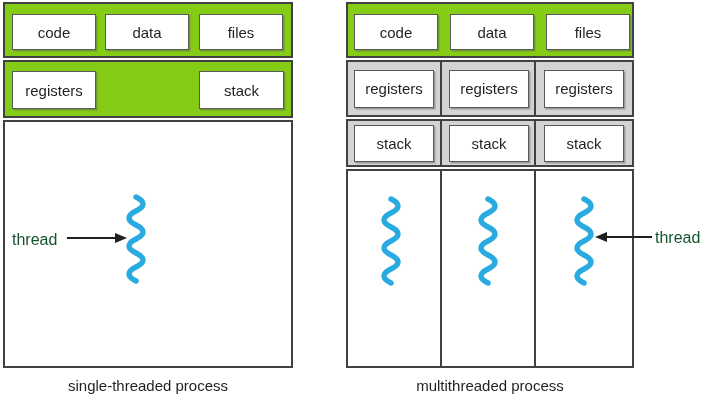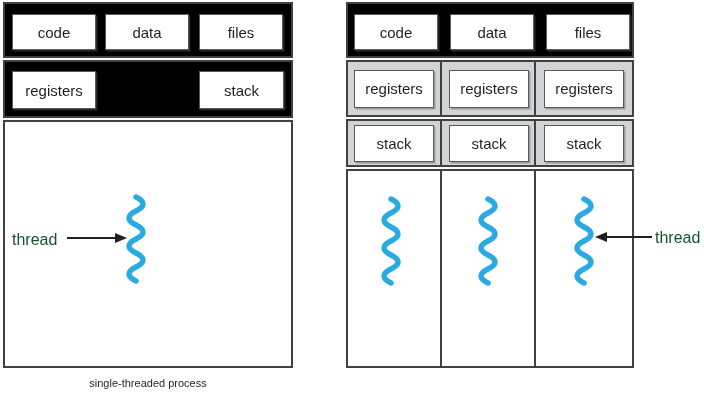--- a/index.html
+++ b/index.html
@@ -14,21 +14,21 @@
     height: 406px;
     background: #ffffff;
     overflow: hidden;
   }
   .pbox { position: absolute; }
   .section {
     position: absolute;
     border: 2px solid #414042;
     background: #ffffff;
   }
-  .section.gray { background: #000000; }
+  .section.gray { background: #84cc16; }
   .labelbox {
     position: absolute;
     background: #ffffff;
     border: 1.5px solid #58595b;
     box-shadow: 1.5px 1.5px 0 rgba(88,89,91,0.45);
     display: flex;
     align-items: center;
     justify-content: center;
     font-size: 15px;
     color: #231f20;
@@ -46,21 +46,21 @@
   .thread-text {
     position: absolute;
     font-size: 16px;
     color: #14532d;
     white-space: nowrap;
   }
   .caption {
     position: absolute;
     top: 377px;
     text-align: center;
-    font-size: 11px;
+    font-size: 15px;
     color: #231f20;
   }
   svg { position: absolute; overflow: visible; }
   .squiggle-path {
     fill: none;
     stroke: #29abe2;
     stroke-width: 5.5;
     stroke-linecap: round;
     stroke-linejoin: round;
   }
@@ -169,14 +169,15 @@
       <path class="squiggle-path" d="M18 5 Q32 12 18 19 Q4 26 18 33 Q32 40 18 47 Q4 54 18 61 Q32 68 18 75 Q4 82 18 89"></path>
     </svg>
   </div>
 
   <svg style="left:595px; top:231px; z-index:5;" width="57" height="12" viewBox="0 0 57 12">
     <line class="arrow-line" x1="11" y1="6" x2="57" y2="6"></line>
     <polygon class="arrow-head" points="12,1 0,6 12,11"></polygon>
   </svg>
   <span class="thread-text" style="left:655px; top:229px;">thread</span>
 
+  <div class="caption" style="left:346px; width:288px;">multithreaded process</div>
 
 </div>
 
 </body></html>

